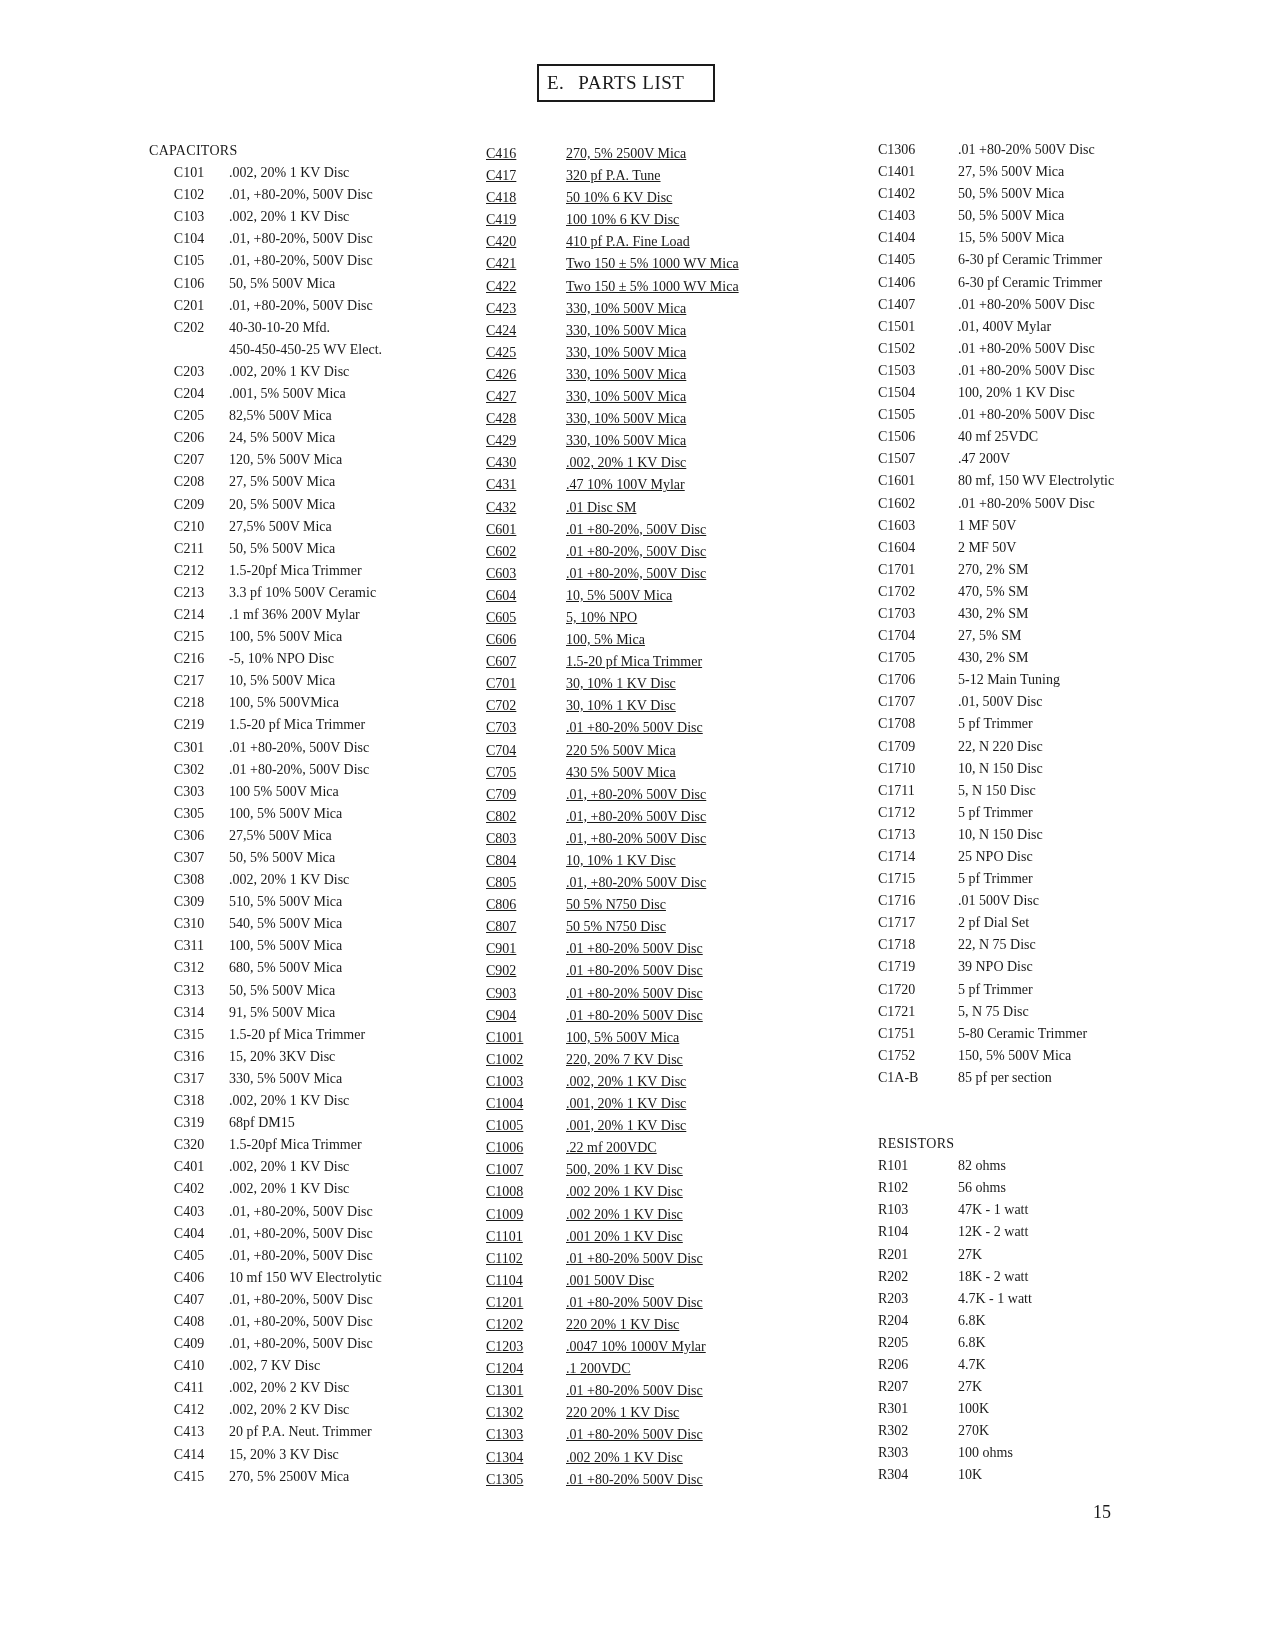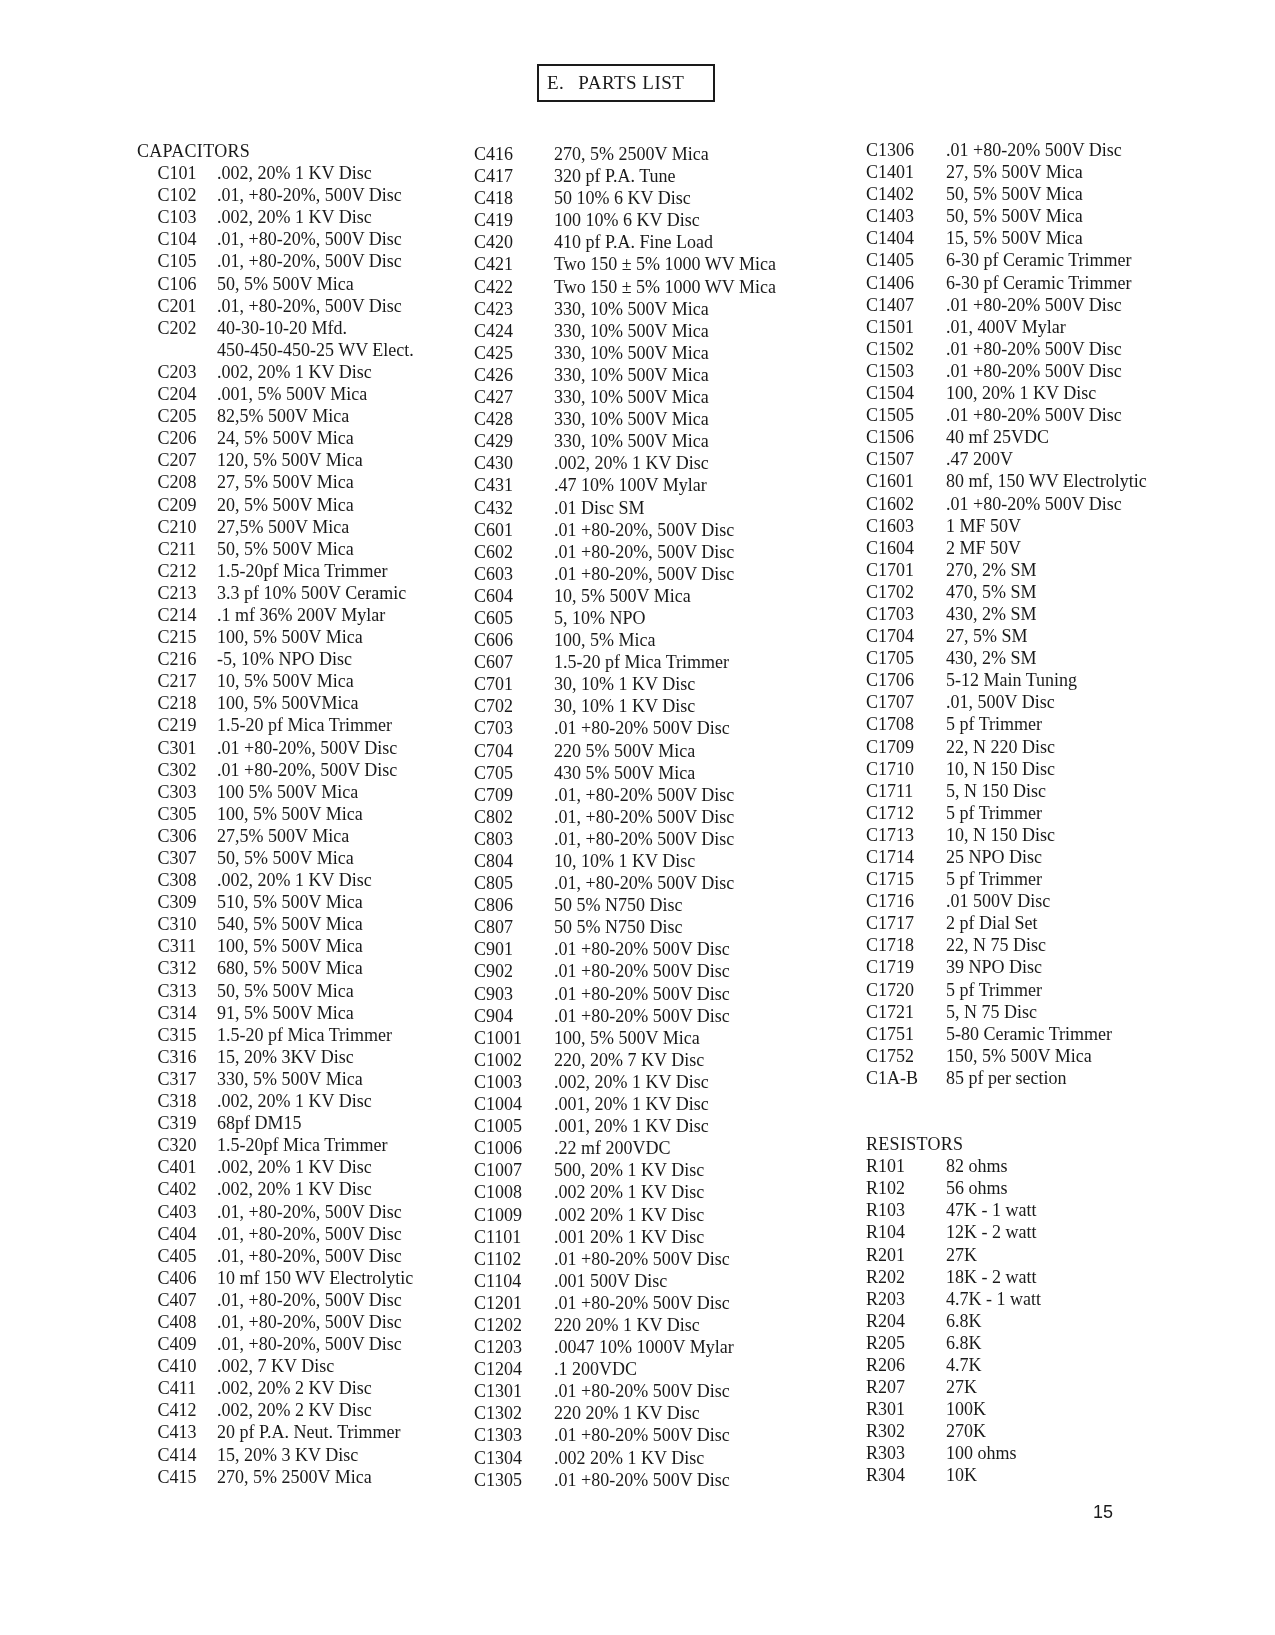--- a/index.html
+++ b/index.html
@@ -8,34 +8,34 @@
     font-family: "DejaVu Serif", "Liberation Serif", serif;
     color: #1a1a1a;
   }
   .title-box {
     position: absolute; left: 537px; top: 64px; width: 178px; height: 38px;
     border: 2px solid #1a1a1a; box-sizing: border-box;
     display: flex; align-items: center; padding-left: 8px;
     font-family: "Liberation Serif", serif; font-size: 19px; letter-spacing: 0.5px;
   }
   .title-box .lbl { margin-right: 14px; }
-  .col { position: absolute; font-family: "Liberation Serif", serif; font-size: 18px; }
+  .col { position: absolute; font-family: "Liberation Serif", serif; font-size: 14px; margin-left: 12px; }
   .col1 { left: 137px; top: 140px; }
-  .col2 { left: 474px; top: 143px; }
+  .col2 { left: 474px; top: 143px; text-decoration: underline; }
   .col3 { left: 866px; top: 139px; }
   .row { height: 22.1px; line-height: 22px; white-space: nowrap; display: flex; }
   .ref { display: inline-block; }
   .col1 .ref { width: 80px; text-align: center; }
   .col2 .ref { width: 80px; }
   .col3 .ref { width: 80px; }
   .heading { height: 22.1px; line-height: 22px; letter-spacing: 0.3px; }
   .gap { height: 44px; }
   .page-num {
     position: absolute; left: 1093px; top: 1502px;
-    font-family: Liberation Sans, sans-serif; font-size: 18px;
+    font-family: Liberation Serif, serif; font-size: 18px;
   }
 </style>
 </head>
 <body>
 
 <div class="title-box">
   <span class="lbl">E.</span>
   <span>PARTS LIST</span>
 </div>
 

